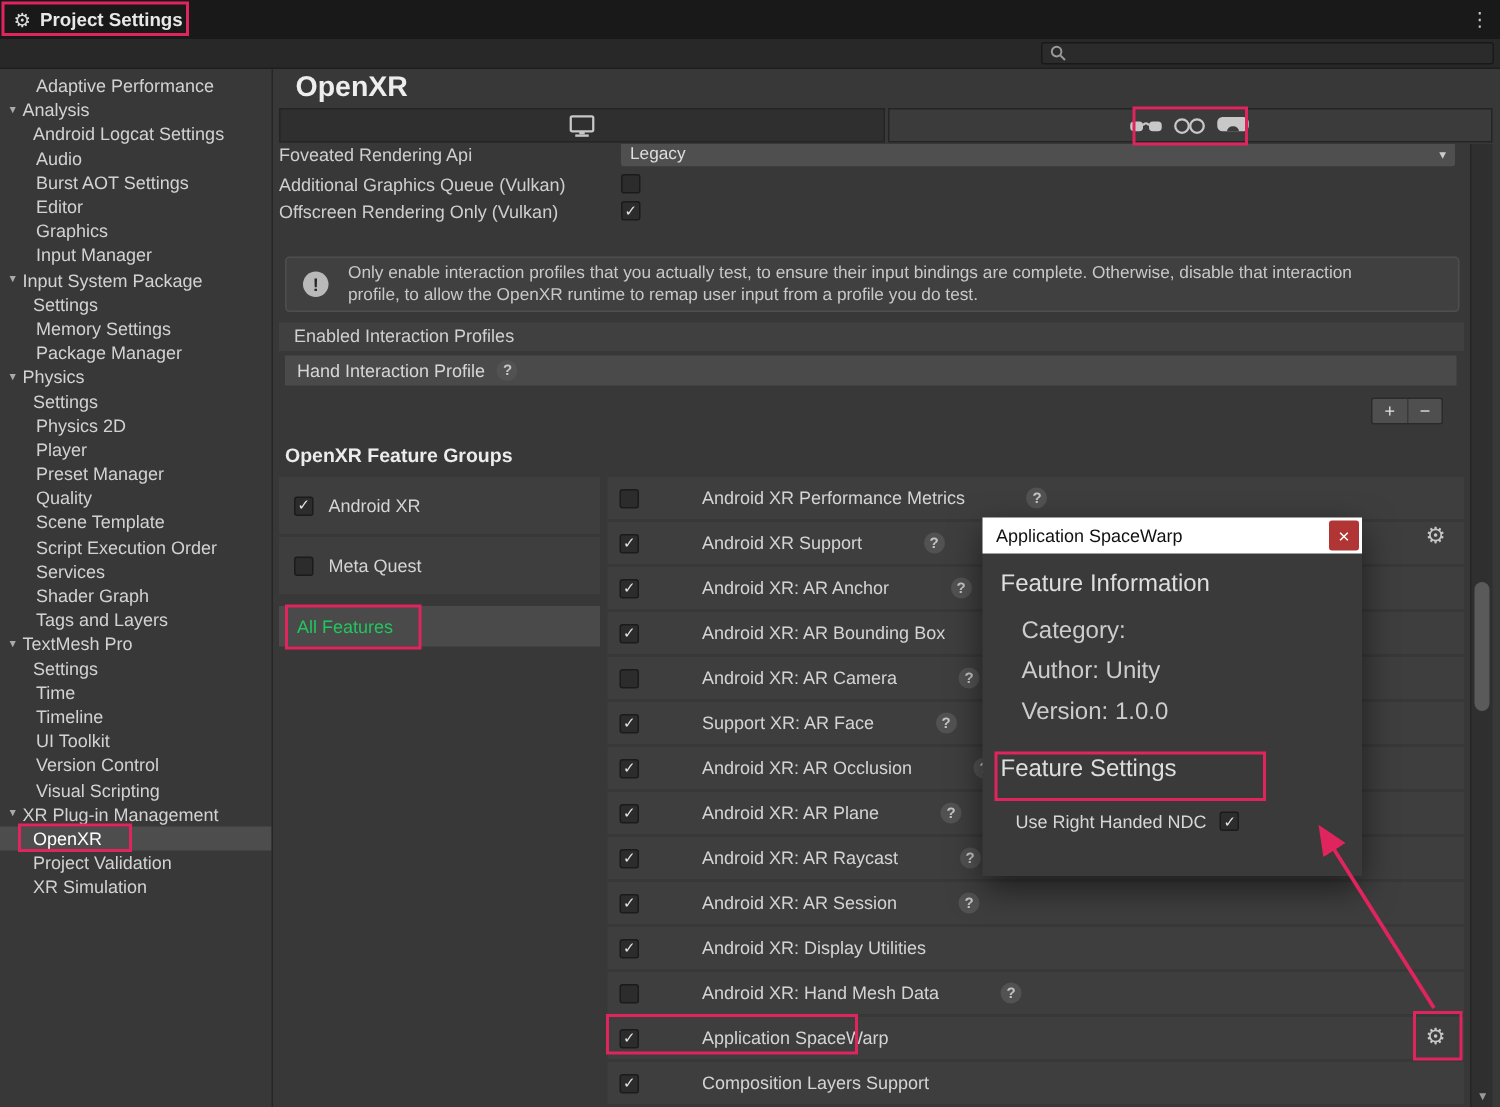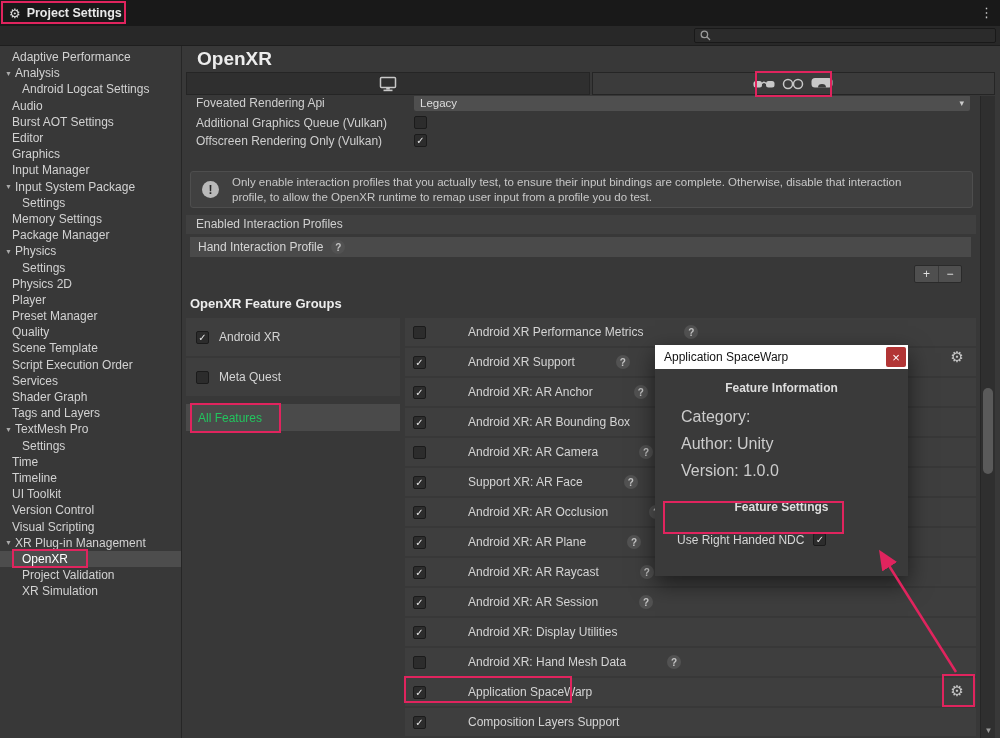--- a/index.html
+++ b/index.html
@@ -20,39 +20,39 @@
   
   .toolbar { position:absolute; left:0; top:26px; width:1000px; height:20px; background:#282828; border-bottom:1px solid #1e1e1e; }
   .search { position:absolute; left:694px; top:2px; width:302px; height:15px; background:#2b2b2b;
     border:1px solid #191919; border-radius:2px; display:flex; align-items:center; padding:0 5px; color:#9a9a9a; }
   .search svg { flex:none; }
   .search-val { margin-left:5px; font-size:11px; color:#bbb; }
 
   
   .sidebar { position:absolute; left:0; top:46px; width:182px; bottom:0; background:#383838;
     border-right:1px solid #262626; padding-top:3px; overflow:hidden; }
-  .sb-row { height:16.2px; display:flex; align-items:center; padding-left:12px; white-space:nowrap;
+  .sb-row { height:16.2px; display:flex; align-items:center; padding-left:24px; white-space:nowrap;
     font-size:12px; color:#d2d2d2; }
   .sb-row.child { padding-left:22px; }
   .sb-row.has-arrow { padding-left:3px; }
   .sb-row.sel { background:#4d4d4d; color:#fff; }
   .tri { font-size:7px; color:#aaa; width:11px; text-align:center; margin-right:1px; flex:none; }
 
   
   .page-title { position:absolute; left:197px; top:48px; font-size:19px; font-weight:bold; color:#ededed; }
   .tabbar { position:absolute; left:186px; top:72px; width:809px; height:23px; display:flex; gap:2px; }
   .tab { flex:1; background:#2f2f2f; border:1px solid #252525; display:flex; align-items:center; justify-content:center; gap:7px; }
   .tab.active { background:#3b3b3b; }
 
   
   .content { position:absolute; left:186px; top:96px; width:790px; height:642px; overflow:hidden; }
   .clip { height:15px; overflow:hidden; position:relative; }
   .row { height:17px; display:flex; align-items:center; position:relative; }
   .clip .row { margin-top:-2px; }
-  .row .lbl { margin-left:10px; color:#cfcfcf; }
+  .row .lbl { color:#cfcfcf; }
   .row .ctrl { position:absolute; left:228px; }
   .dropdown { position:absolute; left:228px; width:556px; height:16px; background:#4f4f4f; border-radius:2px;
     color:#ddd; font-size:11.5px; line-height:16px; padding-left:6px; }
   .dd-caret { position:absolute; right:6px; top:0; font-size:9px; color:#ccc; line-height:16px; }
 
   .cb { width:13px; height:13px; background:#2c2c2c; border:1px solid #1b1b1b; border-radius:2px;
     display:inline-flex; align-items:center; justify-content:center; font-size:10px; color:#e2e2e2; flex:none; }
   .cb.on { color:#e6e6e6; }
 
   .infobox { margin:22px 3px 0 4px; height:37px; background:#404040; border:1px solid #4e4e4e; border-radius:3px;
@@ -87,21 +87,21 @@
   #gear-top { left:948px; top:348px; }
   #gear-bottom { left:948px; top:682px; }
 
   
   .popup { position:absolute; left:655px; top:345px; width:253px; z-index:40; box-shadow:0 8px 22px rgba(0,0,0,.55); }
   .pop-head { height:24px; background:#ffffff; color:#111; display:flex; align-items:center; padding-left:9px;
     font-size:12px; position:relative; }
   .pop-close { position:absolute; right:2px; top:2px; width:20px; height:20px; background:#b23535; color:#fff;
     display:flex; align-items:center; justify-content:center; font-size:13px; border-radius:2px; }
   .pop-body { background:#3a3a3a; padding:12px 12px 26px 12px; }
-  .pop-sec { font-weight:bold; color:#dedede; font-size:12px;text-align:center; }
+  .pop-sec { font-weight:normal; color:#dedede; font-size:16px; }
   .pop-fields { margin:13px 0 20px 14px; }
   .pop-line { color:#cccccc; font-size:16px; margin-bottom:9px; }
   .ndc-row { margin:16px 0 0 4px; display:flex; align-items:flex-start; gap:9px; color:#d6d6d6; padding:3px 6px; width:fit-content; }
 
   
   .vscroll { position:absolute; left:980px; top:96px; width:15px; height:642px; background:#2f2f2f; border-left:1px solid #262626; }
   .vthumb { position:absolute; left:2px; top:292px; width:10px; height:86px; background:#5a5a5a; border-radius:5px; }
   .vdown { position:absolute; bottom:1px; left:0; width:15px; height:14px; color:#9a9a9a; font-size:8px;
     display:flex; align-items:center; justify-content:center; }
 

